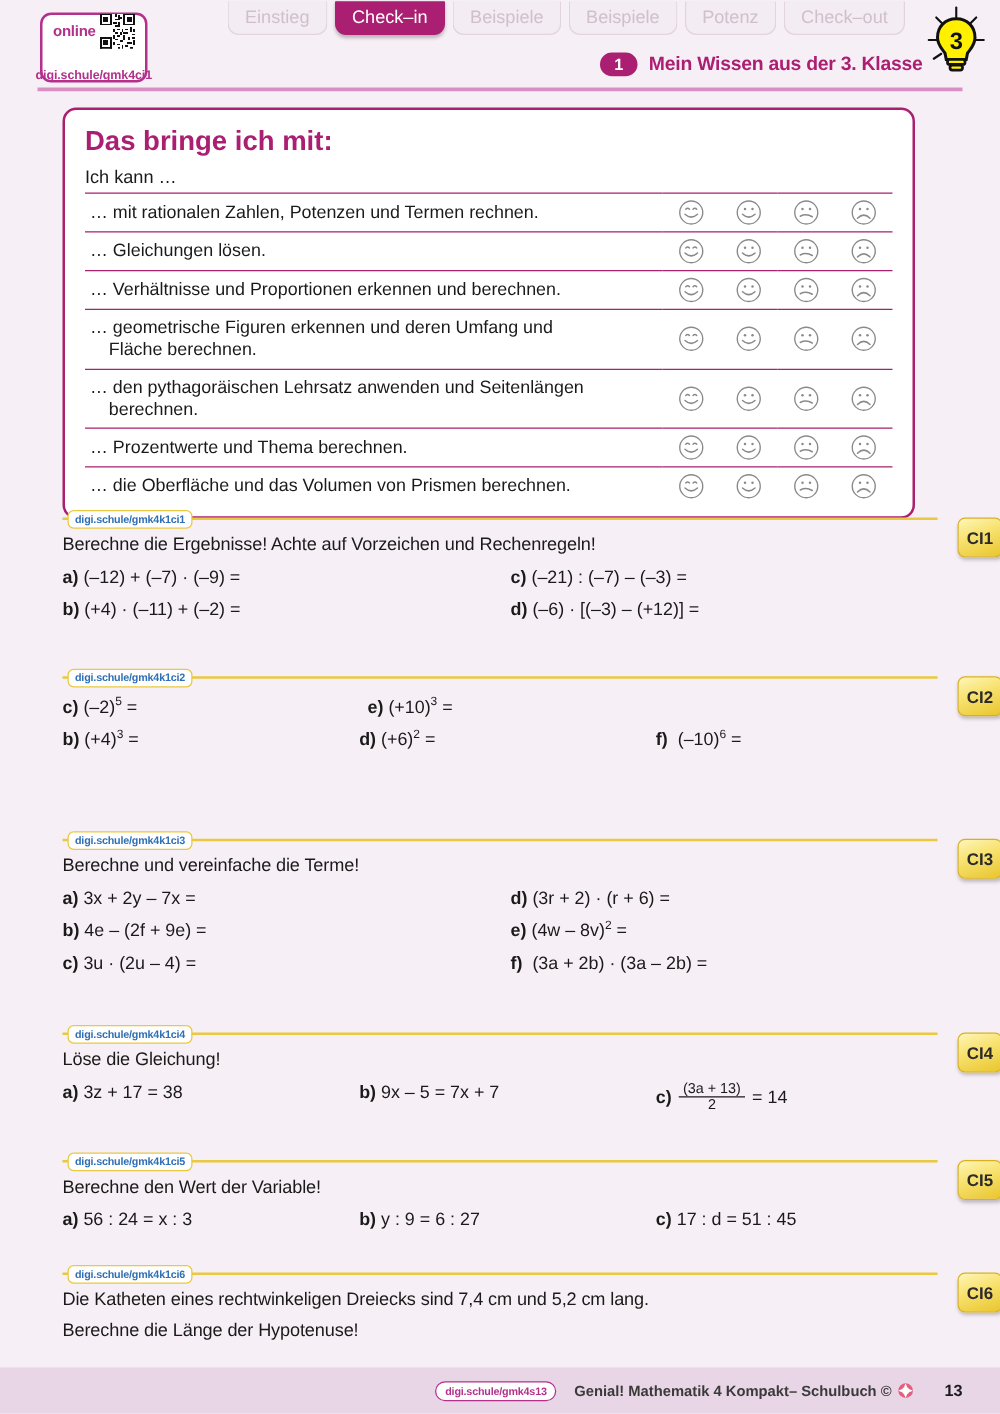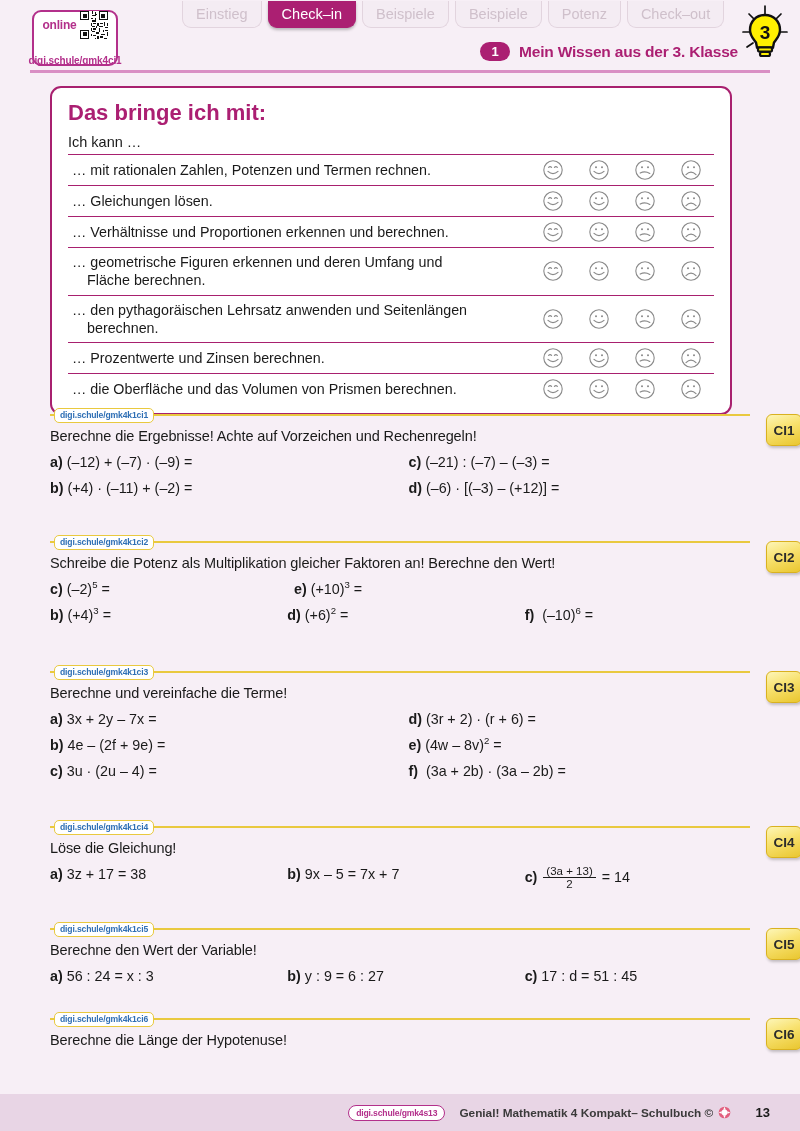--- a/index.html
+++ b/index.html
@@ -378,21 +378,21 @@
                 <path d="M6.2 14q4.8 -2.4 9.6 0.4" fill="none" stroke="#8a8a8a" stroke-width="1.2" stroke-linecap="round"></path>
               </svg></td>
             <td class="face-cell"><svg class="face" viewBox="0 0 22 22">
                 <circle cx="11" cy="11" r="9.2" fill="none" stroke="#8a8a8a" stroke-width="1.1"></circle>
                 <circle cx="8" cy="8.2" r="1" fill="#8a8a8a"></circle>
                 <circle cx="14" cy="8.2" r="1" fill="#8a8a8a"></circle>
                 <path d="M6 15.6q5 -5 10 0" fill="none" stroke="#8a8a8a" stroke-width="1.2" stroke-linecap="round"></path>
               </svg></td>
           </tr>
           <tr>
-            <td class="chk-label">… Prozentwerte und Zinsen berechnen.</td>
+            <td class="chk-label">… Prozentwerte und Thema berechnen.</td>
             <td class="face-cell"><svg class="face" viewBox="0 0 22 22">
                 <circle cx="11" cy="11" r="9.2" fill="none" stroke="#8a8a8a" stroke-width="1.1"></circle>
                 <path d="M6.6 8.4q1.5 -1.6 3 0" fill="none" stroke="#8a8a8a" stroke-width="1.1" stroke-linecap="round"></path>
                 <path d="M12.4 8.4q1.5 -1.6 3 0" fill="none" stroke="#8a8a8a" stroke-width="1.1" stroke-linecap="round"></path>
                 <path d="M6 12.4q5 4.6 10 0" fill="none" stroke="#8a8a8a" stroke-width="1.2" stroke-linecap="round"></path>
               </svg></td>
             <td class="face-cell"><svg class="face" viewBox="0 0 22 22">
                 <circle cx="11" cy="11" r="9.2" fill="none" stroke="#8a8a8a" stroke-width="1.1"></circle>
                 <circle cx="8" cy="8.2" r="1" fill="#8a8a8a"></circle>
                 <circle cx="14" cy="8.2" r="1" fill="#8a8a8a"></circle>
@@ -460,21 +460,20 @@
             <div class="ex-item"><b>d)</b> <span>(–6) · [(–3) – (+12)] =</span></div>
           </div>
         </div>
       </div>
       <div class="ex" style="top: 535px;">
         <div class="ex-head">
           <div class="ex-rule"></div>
           <span class="tag">digi.schule/gmk4k1ci2</span>
           <span class="badge">CI2</span>
         </div>
-        <div class="ex-prompt">Schreibe die Potenz als Multiplikation gleicher Faktoren an! Berechne den Wert!</div>
         <div class="ex-items">
           <div class="ex-row cols3">
             <div class="ex-item"><b>c)</b> <span>(–2)</span><sup>5</sup><span> =</span></div>
             <div class="ex-item"><b>e)</b> <span>(+10)</span><sup>3</sup><span> =</span></div>
           </div>
           <div class="ex-row cols3">
             <div class="ex-item"><b>b)</b> <span>(+4)</span><sup>3</sup><span> =</span></div>
             <div class="ex-item"><b>d)</b> <span>(+6)</span><sup>2</sup><span> =</span></div>
             <div class="ex-item"><b>f)</b> <span>&nbsp;(–10)</span><sup>6</sup><span> =</span></div>
           </div>
@@ -534,20 +533,21 @@
             <div class="ex-item"><b>c)</b> <span>17 : d = 51 : 45</span></div>
           </div>
         </div>
       </div>
       <div class="ex" style="top: 1012px;">
         <div class="ex-head">
           <div class="ex-rule"></div>
           <span class="tag">digi.schule/gmk4k1ci6</span>
           <span class="badge">CI6</span>
         </div>
+        <div class="ex-prompt">Die Katheten eines rechtwinkeligen Dreiecks sind 7,4 cm und 5,2 cm lang.</div>
         <div class="ex-prompt">Berechne die Länge der Hypotenuse!</div>
       </div>
     </div>
 
   <div class="footer-band"></div>
   <div class="footer-inner">
     <span class="footer-tag">digi.schule/gmk4s13</span>
     <span class="footer-text">
       <span>Genial! Mathematik 4 Kompakt– Schulbuch ©</span>
       <svg class="footer-logo" viewBox="0 0 14 14">

